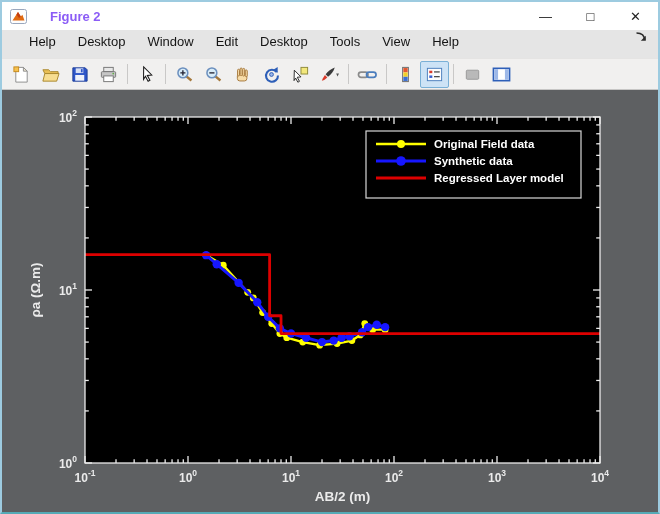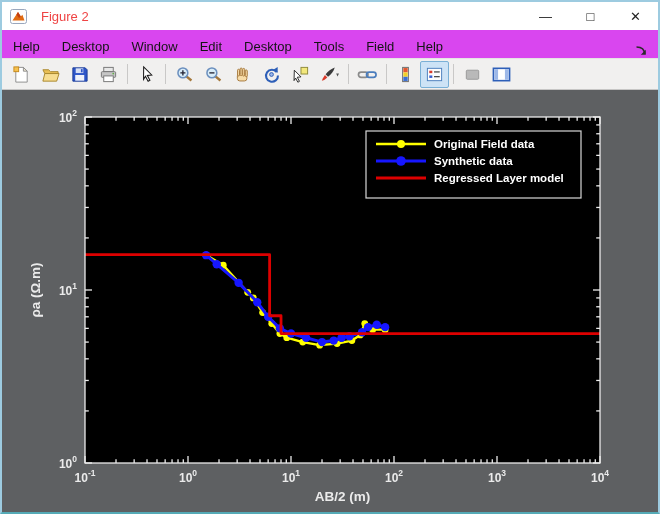--- a/index.html
+++ b/index.html
@@ -5,27 +5,27 @@
   html,body{margin:0;padding:0;background:#d6d6d6;}
   .window{
     width:660px;height:514px;box-sizing:border-box;position:relative;
     border:2px solid #9dcbe0;border-bottom-color:#55aab6;
     background:#ffffff;overflow:hidden;
     font-family:"Liberation Sans",sans-serif;
   }
   
   .titlebar{height:28px;display:flex;align-items:center;background:#fff;}
   .title-icon{width:17px;height:15px;margin-left:8px;flex:0 0 auto;}
-  .title-text{font-size:13px;color:#ef4444;margin-left:14px;}
+  .title-text{font-size:13px;color:#8b5cf6;margin-left:23px;font-weight:bold;}
   .win-controls{margin-left:auto;display:flex;height:100%;}
   .win-btn{width:45px;height:100%;display:flex;align-items:center;justify-content:center;
     font-size:13px;color:#222;cursor:default;}
   
-  .menubar{height:28px;display:flex;align-items:flex-end;background:#d946ef;
-    font-size:13px;color:#141414;padding-left:0;}
+  .menubar{height:28px;display:flex;align-items:flex-start;background:#e5e5e5;
+    font-size:13px;color:#141414;padding-left:16px;}
   .menu-item{padding:4px 11px;}
   .menu-dock{margin-left:auto;margin-right:10px;width:14px;height:14px;}
   
   .toolbar{height:30px;background:#f1f0ef;border-top:1px solid #e5e4e3;
     border-bottom:1px solid #c7c6c5;display:flex;align-items:center;padding-left:5px;}
   .tb-btn{width:27px;height:25px;display:flex;align-items:center;justify-content:center;
     border:1px solid transparent;border-radius:2px;flex:0 0 auto;}
   .tb-btn.active{background:#cde3f6;border-color:#7ab0d6;}
   .tb-btn svg{display:block;}
   .tb-sep{width:1px;height:20px;background:#c9c8c7;margin:0 4px;flex:0 0 auto;}
@@ -52,21 +52,21 @@
     </div>
   </div>
 
   <div class="menubar" id="menubar">
     <span class="menu-item">Help</span>
       <span class="menu-item">Desktop</span>
       <span class="menu-item">Window</span>
       <span class="menu-item">Edit</span>
       <span class="menu-item">Desktop</span>
       <span class="menu-item">Tools</span>
-      <span class="menu-item">Field</span>
+      <span class="menu-item">View</span>
       <span class="menu-item">Help</span>
       <svg class="menu-dock" viewBox="0 0 14 14">
       <path d="M2.5 3 C8 3 10.5 5.5 10.5 10" fill="none" stroke="#2b2b2b" stroke-width="1.6"></path>
       <path d="M6.8 10.8 h5 v-5 z" fill="#2b2b2b"></path>
     </svg>
   </div>
 
   <div class="toolbar">
     <div class="tb-btn">
       <svg width="19" height="19" viewBox="0 0 20 20">

